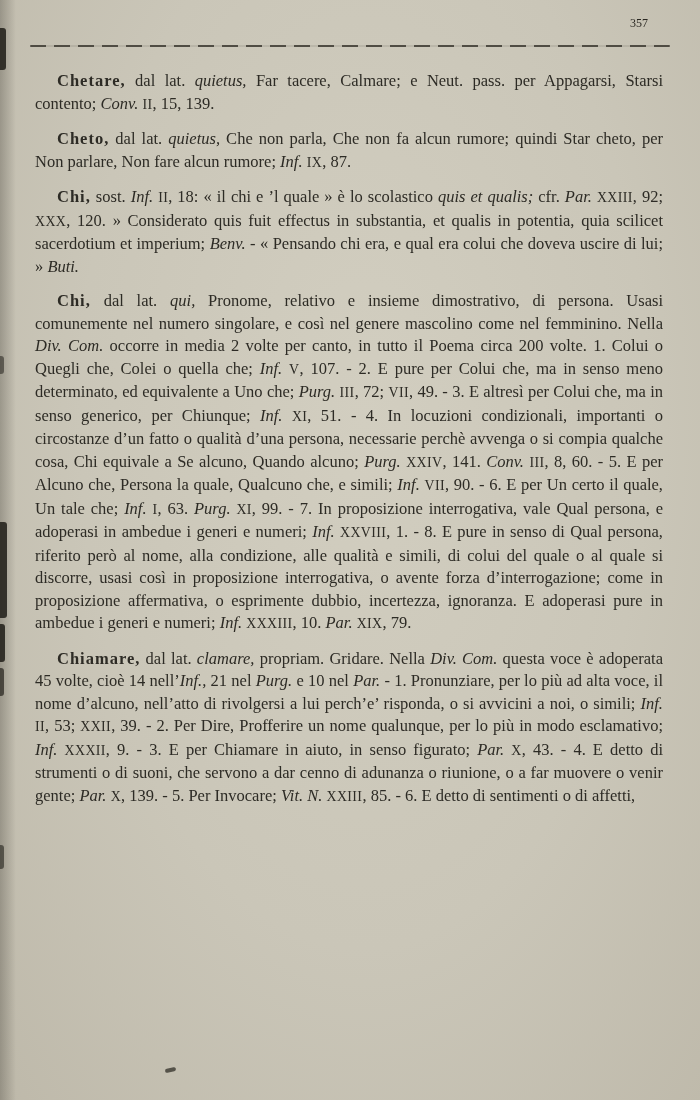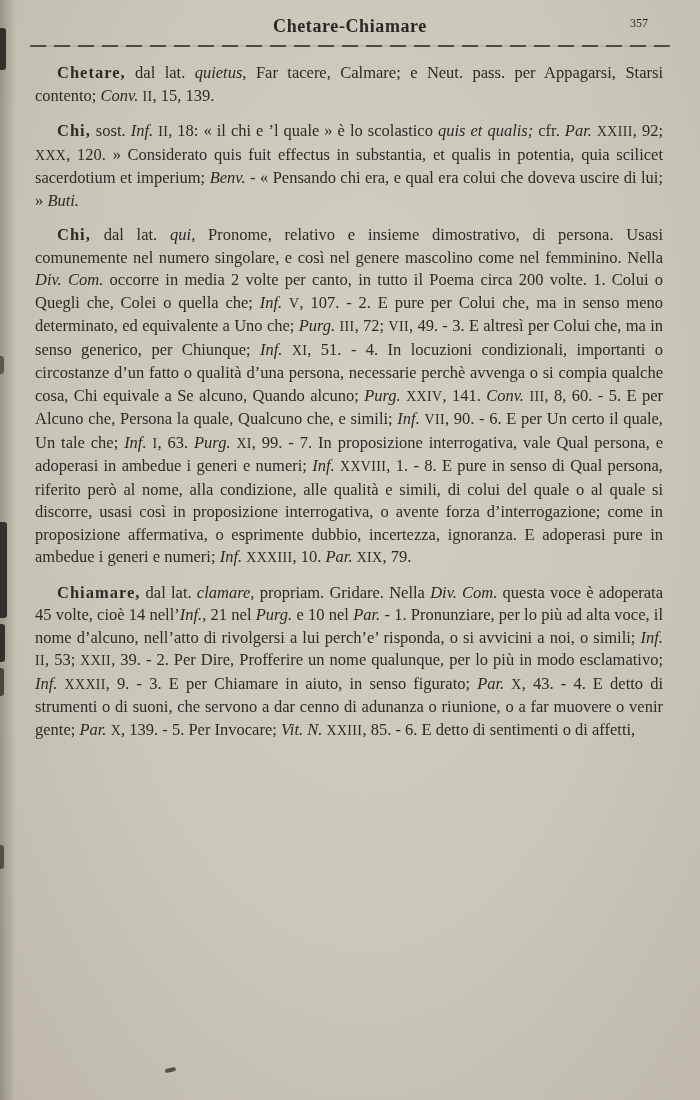--- a/index.html
+++ b/index.html
@@ -51,21 +51,21 @@
       rgba(58,55,47,0.85) 0 16px,
       rgba(58,55,47,0.12) 16px 24px);
     border-radius: 1px;
   }
   .text-block {
     position: absolute; top: 58px; left: 35px; width: 628px;
     font-size: 16.5px; line-height: 22.5px;
     text-align: justify;
     hyphens: auto; -webkit-hyphens: auto;
   }
-  .entry { margin: 4px 0 12px 0; text-indent: 22px; }
+  .entry { margin: 12px 0 12px 0; text-indent: 22px; }
   .s-b  { font-weight: bold; letter-spacing: 1px; }
   .s-i  { font-style: italic; }
   .s-sc { font-size: 0.84em; letter-spacing: 0.4px; }
   .ink-spot {
     position: absolute; left: 165px; top: 1068px;
     width: 11px; height: 4px; background: #3a372f;
     border-radius: 2px; transform: rotate(-12deg); opacity: .8;
   }
 </style>
 </head>
@@ -75,28 +75,28 @@
 
   <div class="gutter-shade"></div>
   <div class="mark m1"></div>
   <div class="mark m2"></div>
   <div class="mark m3"></div>
   <div class="mark m4"></div>
   <div class="mark m5"></div>
   <div class="mark m6"></div>
 
   <header class="running-head">
-    <span class="head-title">Chetare-Chiamare</span>
     <span class="page-num">357</span>
   </header>
 
   <div class="rule"></div>
 
   <main class="text-block">
       <p class="entry"><span class="s-b">Chetare,</span><span> dal lat. </span><span class="s-i">quietus,</span><span> Far tacere, Calmare; e Neut. pass. per Appagarsi, Starsi contento; </span><span class="s-i">Conv.</span><span> </span><span class="s-sc">II</span><span>, 15, 139.</span></p>
+      <p class="entry"><span class="s-b">Cheto,</span><span> dal lat. </span><span class="s-i">quietus,</span><span> Che non parla, Che non fa alcun rumore; quindi Star cheto, per Non parlare, Non fare alcun rumore; </span><span class="s-i">Inf.</span><span> </span><span class="s-sc">IX</span><span>, 87.</span></p>
       <p class="entry"><span class="s-b">Chi,</span><span> sost. </span><span class="s-i">Inf.</span><span> </span><span class="s-sc">II</span><span>, 18: « il chi e ’l quale » è lo scolastico </span><span class="s-i">quis et qualis;</span><span> cfr. </span><span class="s-i">Par.</span><span> </span><span class="s-sc">XXIII</span><span>, 92; </span><span class="s-sc">XXX</span><span>, 120. » Considerato quis fuit effectus in substantia, et qualis in potentia, quia scilicet sacerdotium et imperium; </span><span class="s-i">Benv.</span><span> - « Pensando chi era, e qual era colui che doveva uscire di lui; » </span><span class="s-i">Buti.</span></p>
       <p class="entry"><span class="s-b">Chi,</span><span> dal lat. </span><span class="s-i">qui,</span><span> Pronome, relativo e insieme dimostrativo, di persona. Usasi comunemente nel numero singolare, e così nel genere mascolino come nel femminino. Nella </span><span class="s-i">Div. Com.</span><span> occorre in media 2 volte per canto, in tutto il Poema circa 200 volte. 1. Colui o Quegli che, Colei o quella che; </span><span class="s-i">Inf.</span><span> </span><span class="s-sc">V</span><span>, 107. - 2. E pure per Colui che, ma in senso meno determinato, ed equivalente a Uno che; </span><span class="s-i">Purg.</span><span> </span><span class="s-sc">III</span><span>, 72; </span><span class="s-sc">VII</span><span>, 49. - 3. E altresì per Colui che, ma in senso generico, per Chiunque; </span><span class="s-i">Inf.</span><span> </span><span class="s-sc">XI</span><span>, 51. - 4. In locuzioni condizionali, importanti o circostanze d’un fatto o qualità d’una persona, necessarie perchè avvenga o si compia qualche cosa, Chi equivale a Se alcuno, Quando alcuno; </span><span class="s-i">Purg.</span><span> </span><span class="s-sc">XXIV</span><span>, 141. </span><span class="s-i">Conv.</span><span> </span><span class="s-sc">III</span><span>, 8, 60. - 5. E per Alcuno che, Persona la quale, Qualcuno che, e simili; </span><span class="s-i">Inf.</span><span> </span><span class="s-sc">VII</span><span>, 90. - 6. E per Un certo il quale, Un tale che; </span><span class="s-i">Inf.</span><span> </span><span class="s-sc">I</span><span>, 63. </span><span class="s-i">Purg.</span><span> </span><span class="s-sc">XI</span><span>, 99. - 7. In proposizione interrogativa, vale Qual persona, e adoperasi in ambedue i generi e numeri; </span><span class="s-i">Inf.</span><span> </span><span class="s-sc">XXVIII</span><span>, 1. - 8. E pure in senso di Qual persona, riferito però al nome, alla condizione, alle qualità e simili, di colui del quale o al quale si discorre, usasi così in proposizione interrogativa, o avente forza d’interrogazione; come in proposizione affermativa, o esprimente dubbio, incertezza, ignoranza. E adoperasi pure in ambedue i generi e numeri; </span><span class="s-i">Inf.</span><span> </span><span class="s-sc">XXXIII</span><span>, 10. </span><span class="s-i">Par.</span><span> </span><span class="s-sc">XIX</span><span>, 79.</span></p>
       <p class="entry"><span class="s-b">Chiamare,</span><span> dal lat. </span><span class="s-i">clamare,</span><span> propriam. Gridare. Nella </span><span class="s-i">Div. Com.</span><span> questa voce è adoperata 45 volte, cioè 14 nell’</span><span class="s-i">Inf.,</span><span> 21 nel </span><span class="s-i">Purg.</span><span> e 10 nel </span><span class="s-i">Par.</span><span> - 1. Pronunziare, per lo più ad alta voce, il nome d’alcuno, nell’atto di rivolgersi a lui perch’e’ risponda, o si avvicini a noi, o simili; </span><span class="s-i">Inf.</span><span> </span><span class="s-sc">II</span><span>, 53; </span><span class="s-sc">XXII</span><span>, 39. - 2. Per Dire, Profferire un nome qualunque, per lo più in modo esclamativo; </span><span class="s-i">Inf.</span><span> </span><span class="s-sc">XXXII</span><span>, 9. - 3. E per Chiamare in aiuto, in senso figurato; </span><span class="s-i">Par.</span><span> </span><span class="s-sc">X</span><span>, 43. - 4. E detto di strumenti o di suoni, che servono a dar cenno di adunanza o riunione, o a far muovere o venir gente; </span><span class="s-i">Par.</span><span> </span><span class="s-sc">X</span><span>, 139. - 5. Per Invocare; </span><span class="s-i">Vit. N.</span><span> </span><span class="s-sc">XXIII</span><span>, 85. - 6. E detto di sentimenti o di affetti,</span></p>
     </main>
 
   <div class="ink-spot"></div>
 
 </div>
 
 </body></html>

